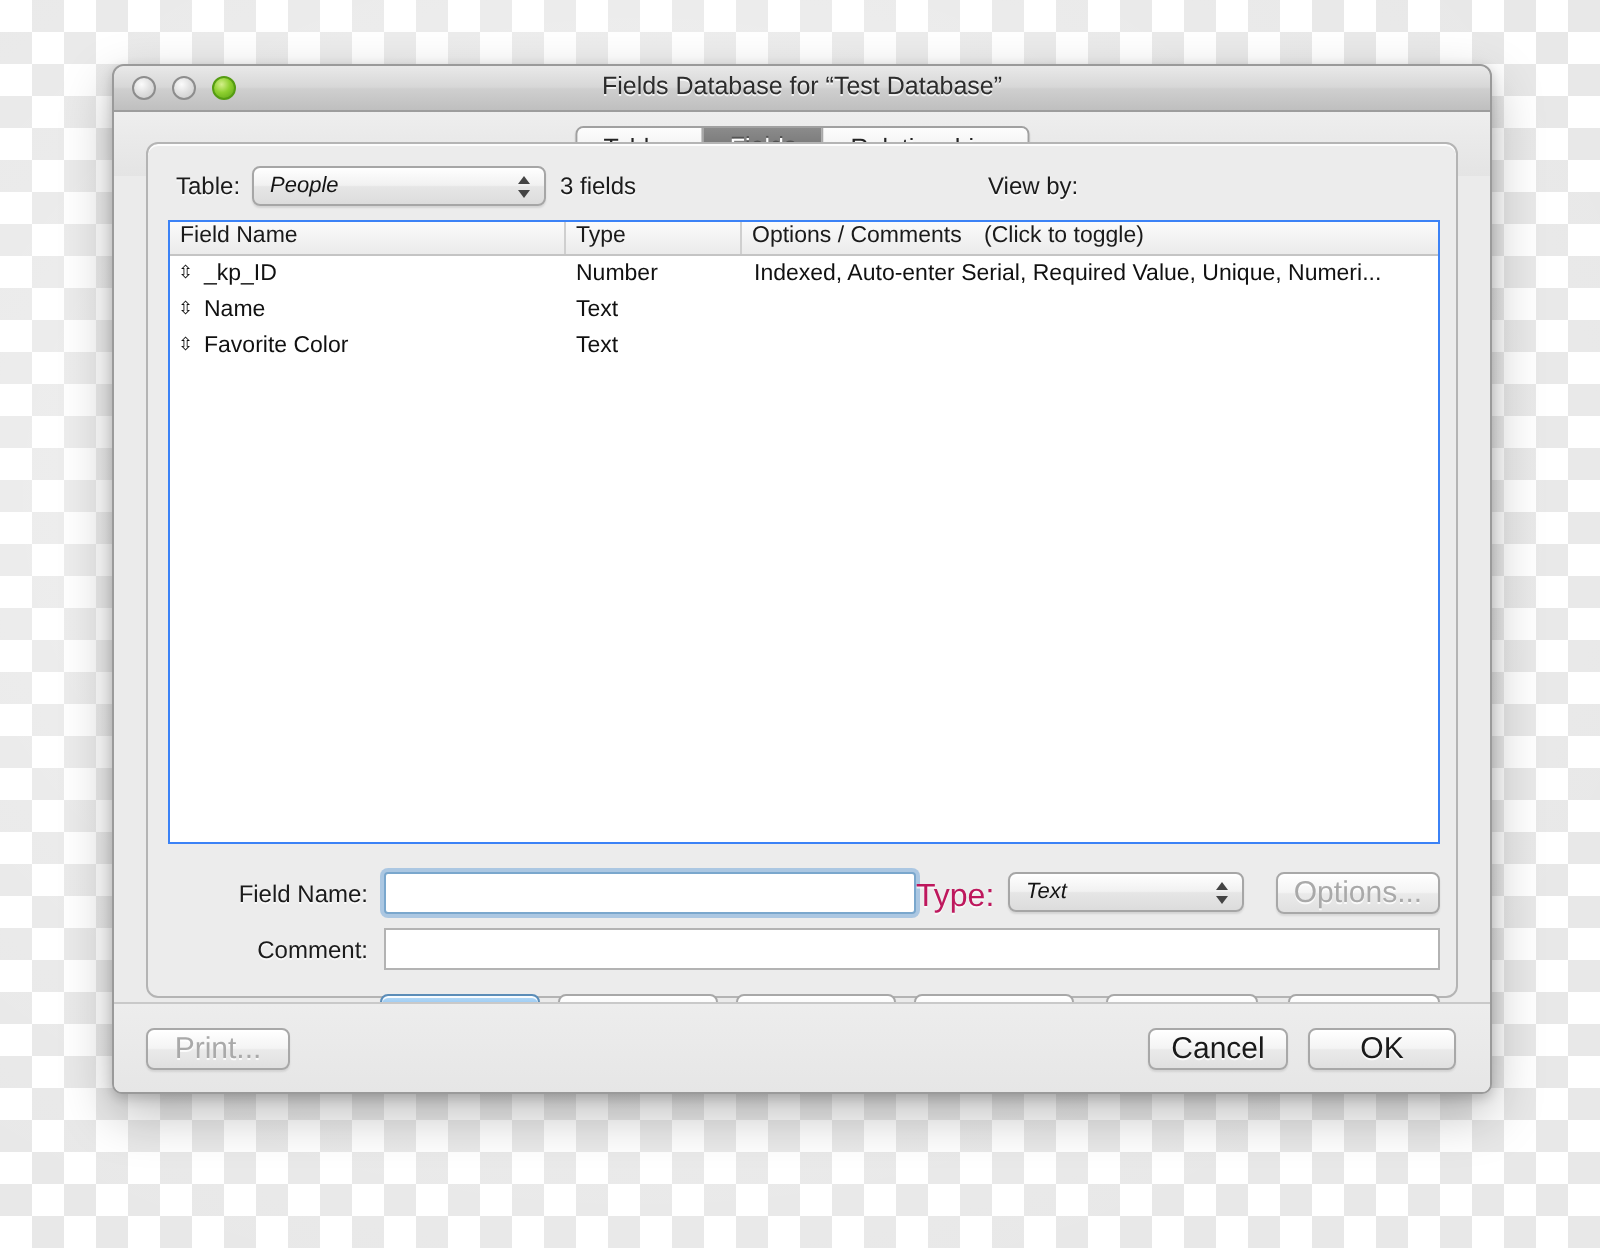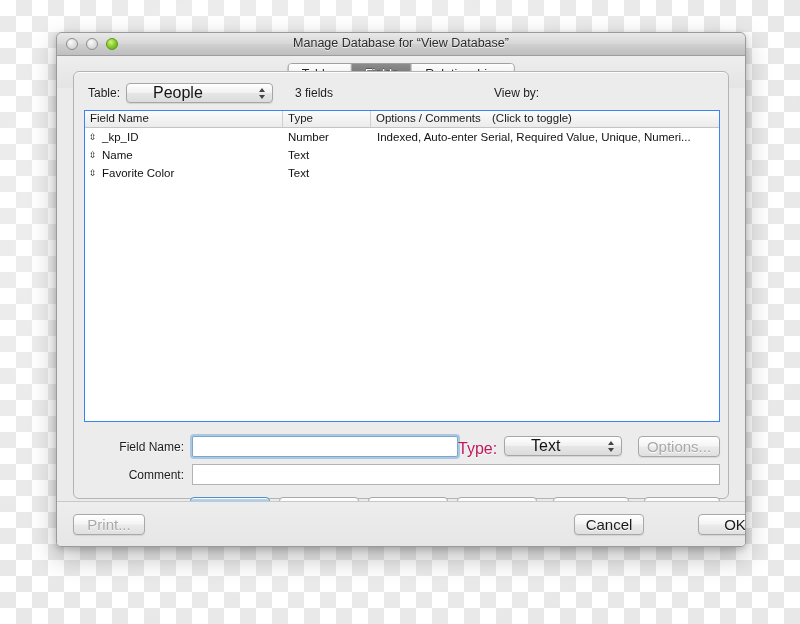--- a/index.html
+++ b/index.html
@@ -143,36 +143,37 @@
     left: 0; right: 0;
     top: 10px;
     height: 22px;
   }
   .lbl {
     font-size: 12px;
     color: #1b1b1b;
     text-shadow: 0 1px 0 rgba(255,255,255,0.7);
   }
   .toolbar-row .table-label { position: absolute; left: 14px; top: 4px; }
-  .toolbar-row .fieldcount  { position: absolute; left: 221px; top: 4px; }
+  .toolbar-row .fieldcount  { position: absolute; left: 206px; top: 4px; }
   .toolbar-row .viewby-label{ position: absolute; left: 420px; top: 4px; }
 
   .popup {
     position: absolute;
     box-sizing: border-box;
     height: 20px;
     background: linear-gradient(to bottom, #ffffff 0%, #f1f1f1 48%, #e6e6e6 52%, #dcdcdc 100%);
     border: 1px solid #a6a6a6;
     border-radius: 4px;
     box-shadow: 0 1px 1px rgba(0,0,0,0.10), inset 0 1px 0 rgba(255,255,255,0.9);
-    font-size: 16px;
+    font-size: 11px;
     color: #141414;
     line-height: 18px;
-    padding-left: 26px;
+    padding-left: 8px;
     cursor: default;
+    font-style: italic;
   }
   .popup .arrows {
     position: absolute;
     right: 6px;
     top: 2px;
     width: 7px;
     height: 15px;
     display: flex;
     flex-direction: column;
     justify-content: center;
@@ -334,37 +335,37 @@
   .footer {
     position: absolute;
     left: 0; right: 0;
     bottom: 0;
     height: 44px;
     background: linear-gradient(to bottom, #ededed 0%, #e6e6e6 100%);
     border-top: 1px solid #c9c9c9;
   }
   #btn-print  { left: 16px;  top: 12px; width: 72px; }
   #btn-cancel { left: 517px; top: 12px; width: 70px; text-align: center; }
-  #btn-ok     { left: 597px; top: 12px; width: 74px; margin-left: 44px; }
+  #btn-ok     { left: 597px; top: 12px; width: 74px; }
 </style>
 </head>
 <body>
 
 <div id="backdrop"></div>
 <div id="backdrop-soften"></div>
 
 <div id="window">
 
   <div class="titlebar">
     <div class="lights">
       <div class="light close"></div>
       <div class="light min"></div>
       <div class="light zoom"></div>
     </div>
-    <div class="title-text">Manage Database for “View Database”</div>
+    <div class="title-text">Fields Database for “Test Database”</div>
   </div>
 
   <div class="tabstrip">
     <div class="tabs">
       <div class="tab">Tables</div>
       <div class="tab active">Fields</div>
       <div class="tab">Relationships</div>
     </div>
   </div>
 

